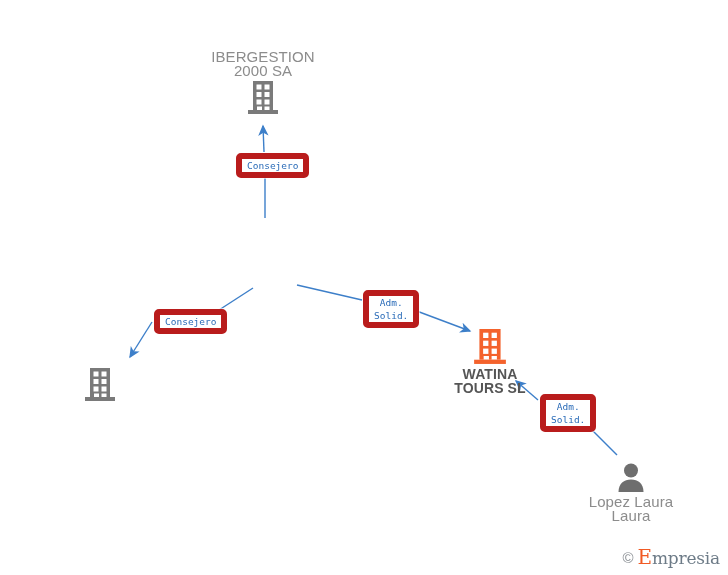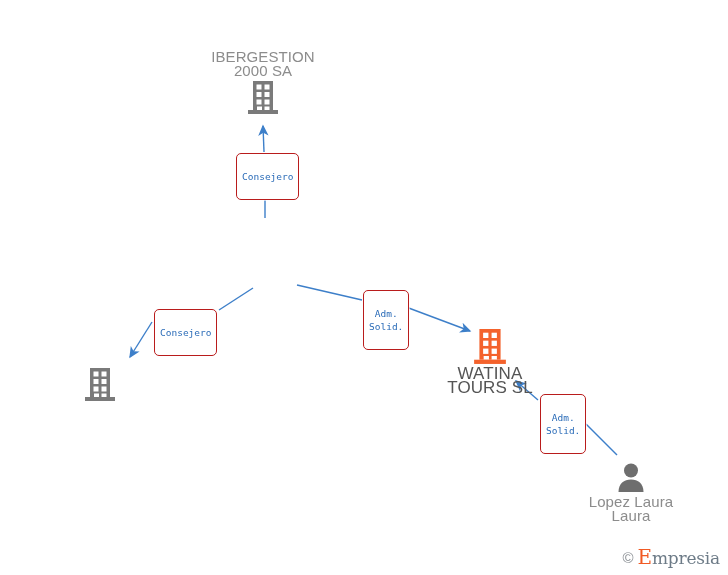--- a/index.html
+++ b/index.html
@@ -38,41 +38,41 @@
   .node .caption {
     display: block;
     font-size: 15px;
     line-height: 14px;
     color: #8c8c8c;
     letter-spacing: 0.1px;
     white-space: pre-line;
   }
   .node.company-focus .caption {
     color: #555555;
-    font-weight: normal;
-    font-size: 17px;
+    font-weight: bold;
+    font-size: 14px;
   }
   .node.caption-above .caption {
     margin-bottom: 3px;
   }
   .node.caption-below .caption {
     margin-top: 2px;
   }
   .edge-label {
     position: absolute;
     box-sizing: border-box;
     background: #ffffff;
-    border: 1px solid #b91c1c;
+    border: 6px solid #b91c1c;
     border-radius: 5px;
     color: #2b6cb8;
     font-family: "DejaVu Sans Mono", "Liberation Mono", monospace;
     font-size: 9.5px;
     line-height: 13px;
     text-align: center;
-    padding: 16px 5px;
+    padding: 0 5px;
     white-space: pre-line;
     box-shadow: 0 0 0 1px rgba(255,255,255,0.6);
   }
   #watermark {
     position: absolute;
     right: 8px;
     bottom: 6px;
     display: flex;
     align-items: center;
     gap: 4px;

